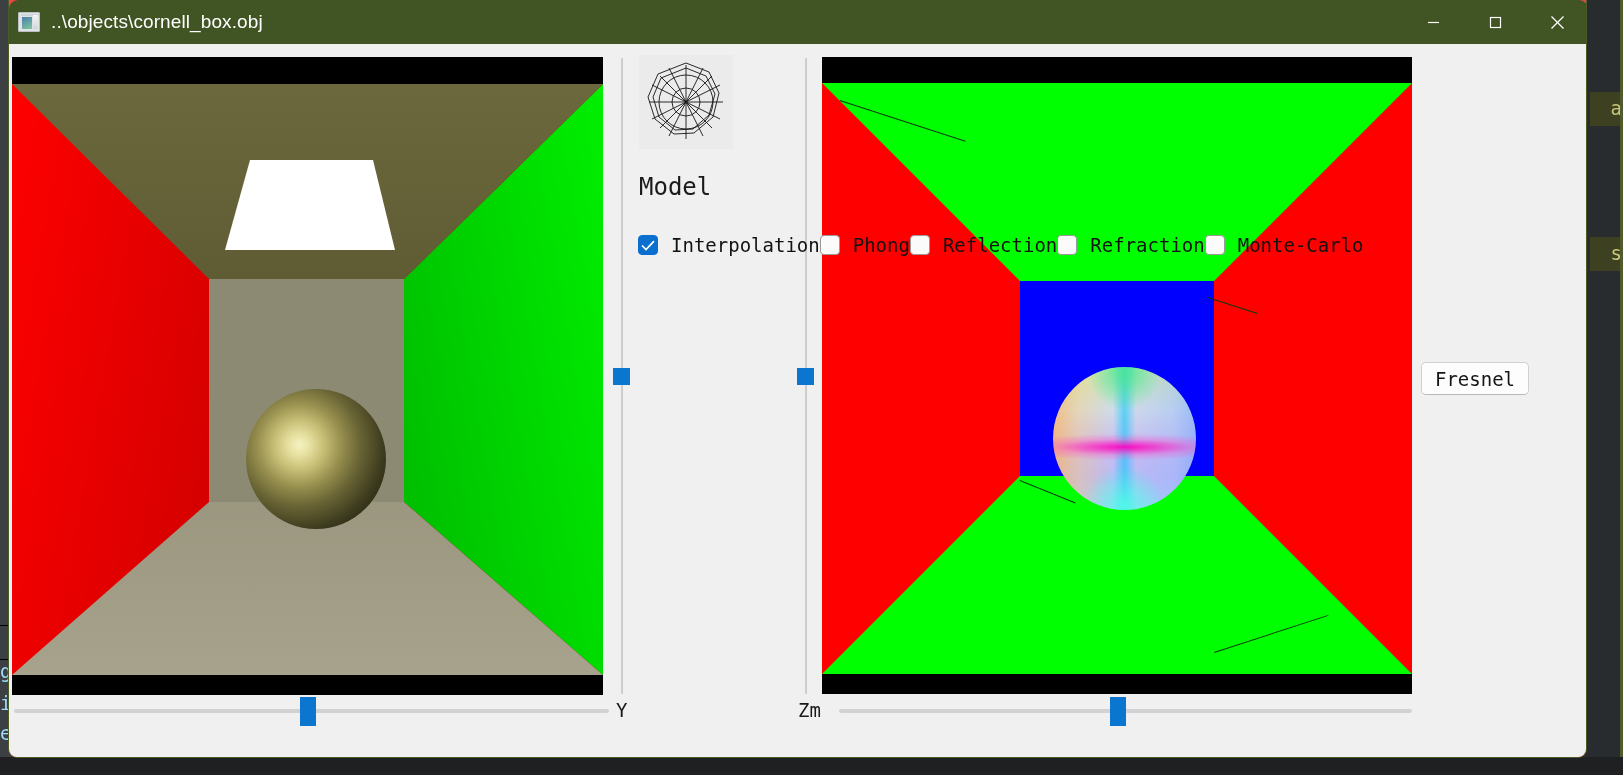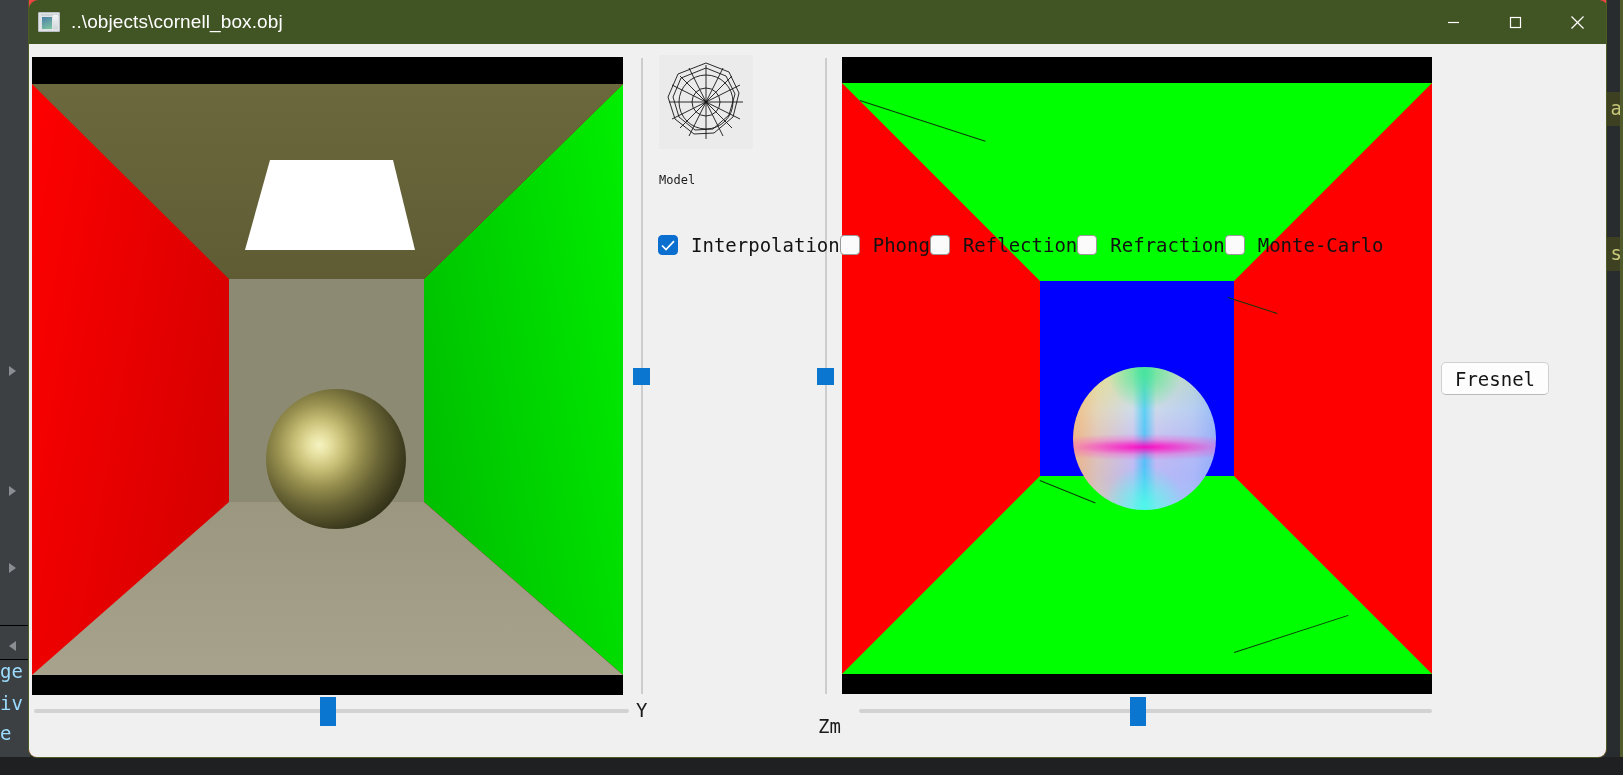--- a/index.html
+++ b/index.html
@@ -51,21 +51,21 @@
     background: #4f5b2a;
   }
   .bg-bottombar {
     position: absolute; left: 0; bottom: 0; width: 1623px; height: 18px;
     background: #1e2022;
   }
 
   
   #window {
     position: absolute;
-    left: 28px; top: 0; width: 1579px; height: 758px;
+    left: 8px; top: 0; width: 1579px; height: 758px;
     background: #ef4444;
     border: 1px solid #4c5c24;
     border-top: none;
     border-radius: 0 0 9px 9px;
     box-sizing: border-box;
     overflow: hidden;
     text-align: center;
   }
   #titlebar {
     position: absolute; left: 0; top: 0; width: 1579px; height: 44px;
@@ -191,21 +191,21 @@
   
   #thumbbox {
     position: absolute; left: 630px; top: 11px;
     width: 94px; height: 94px;
     background: #ebebeb;
   }
   #thumbbox svg { display:block; }
   #model-label {
     position: absolute; left: 630px; top: 129px;
     font-family: "DejaVu Sans Mono", monospace;
-    font-size: 12px; color: #1a1a1a;
+    font-size: 24px; color: #1a1a1a;
   }
   #checklist {
     position: absolute; left: 629px; top: 186px;
     display: flex; flex-direction: row;
   }
   .cbrow {
     height: 30px; display: flex; align-items: center;
   }
   .cbox {
     width: 20px; height: 20px; box-sizing: border-box;
@@ -334,21 +334,21 @@
     <div class="vtrack" style="left:612px; top:14px; height:636px;"></div>
     <div class="vthumb" style="left:604px; top:324px;"></div>
 
     <div class="vtrack" style="left:796px; top:14px; height:636px;"></div>
     <div class="vthumb" style="left:788px; top:324px;"></div>
 
     <div class="htrack" style="left:5px; top:665px; width:595px;"></div>
     <div class="hthumb" style="left:291px; top:653px;"></div>
     <div class="slabel" style="left:607px; top:655px;">Y</div>
 
-    <div class="slabel" style="left:789px; top:655px;margin-top:16px;">Zm</div>
+    <div class="slabel" style="left:789px; top:655px;">Zm</div>
     <div class="htrack" style="left:830px; top:665px; width:573px;"></div>
     <div class="hthumb" style="left:1101px; top:653px;"></div>
 
     <div id="thumbbox">
       <svg width="94" height="94" viewBox="0 0 94 94">
         <g fill="none" stroke="#141414" stroke-width="0.9">
 
           <polygon points="47,8 70,17 80,38 74,62 55,78 35,79 16,64 9,42 19,19"></polygon>
 
           <polygon points="47,13 67,21 76,39 70,60 54,74 36,75 20,62 14,42 22,23"></polygon>

